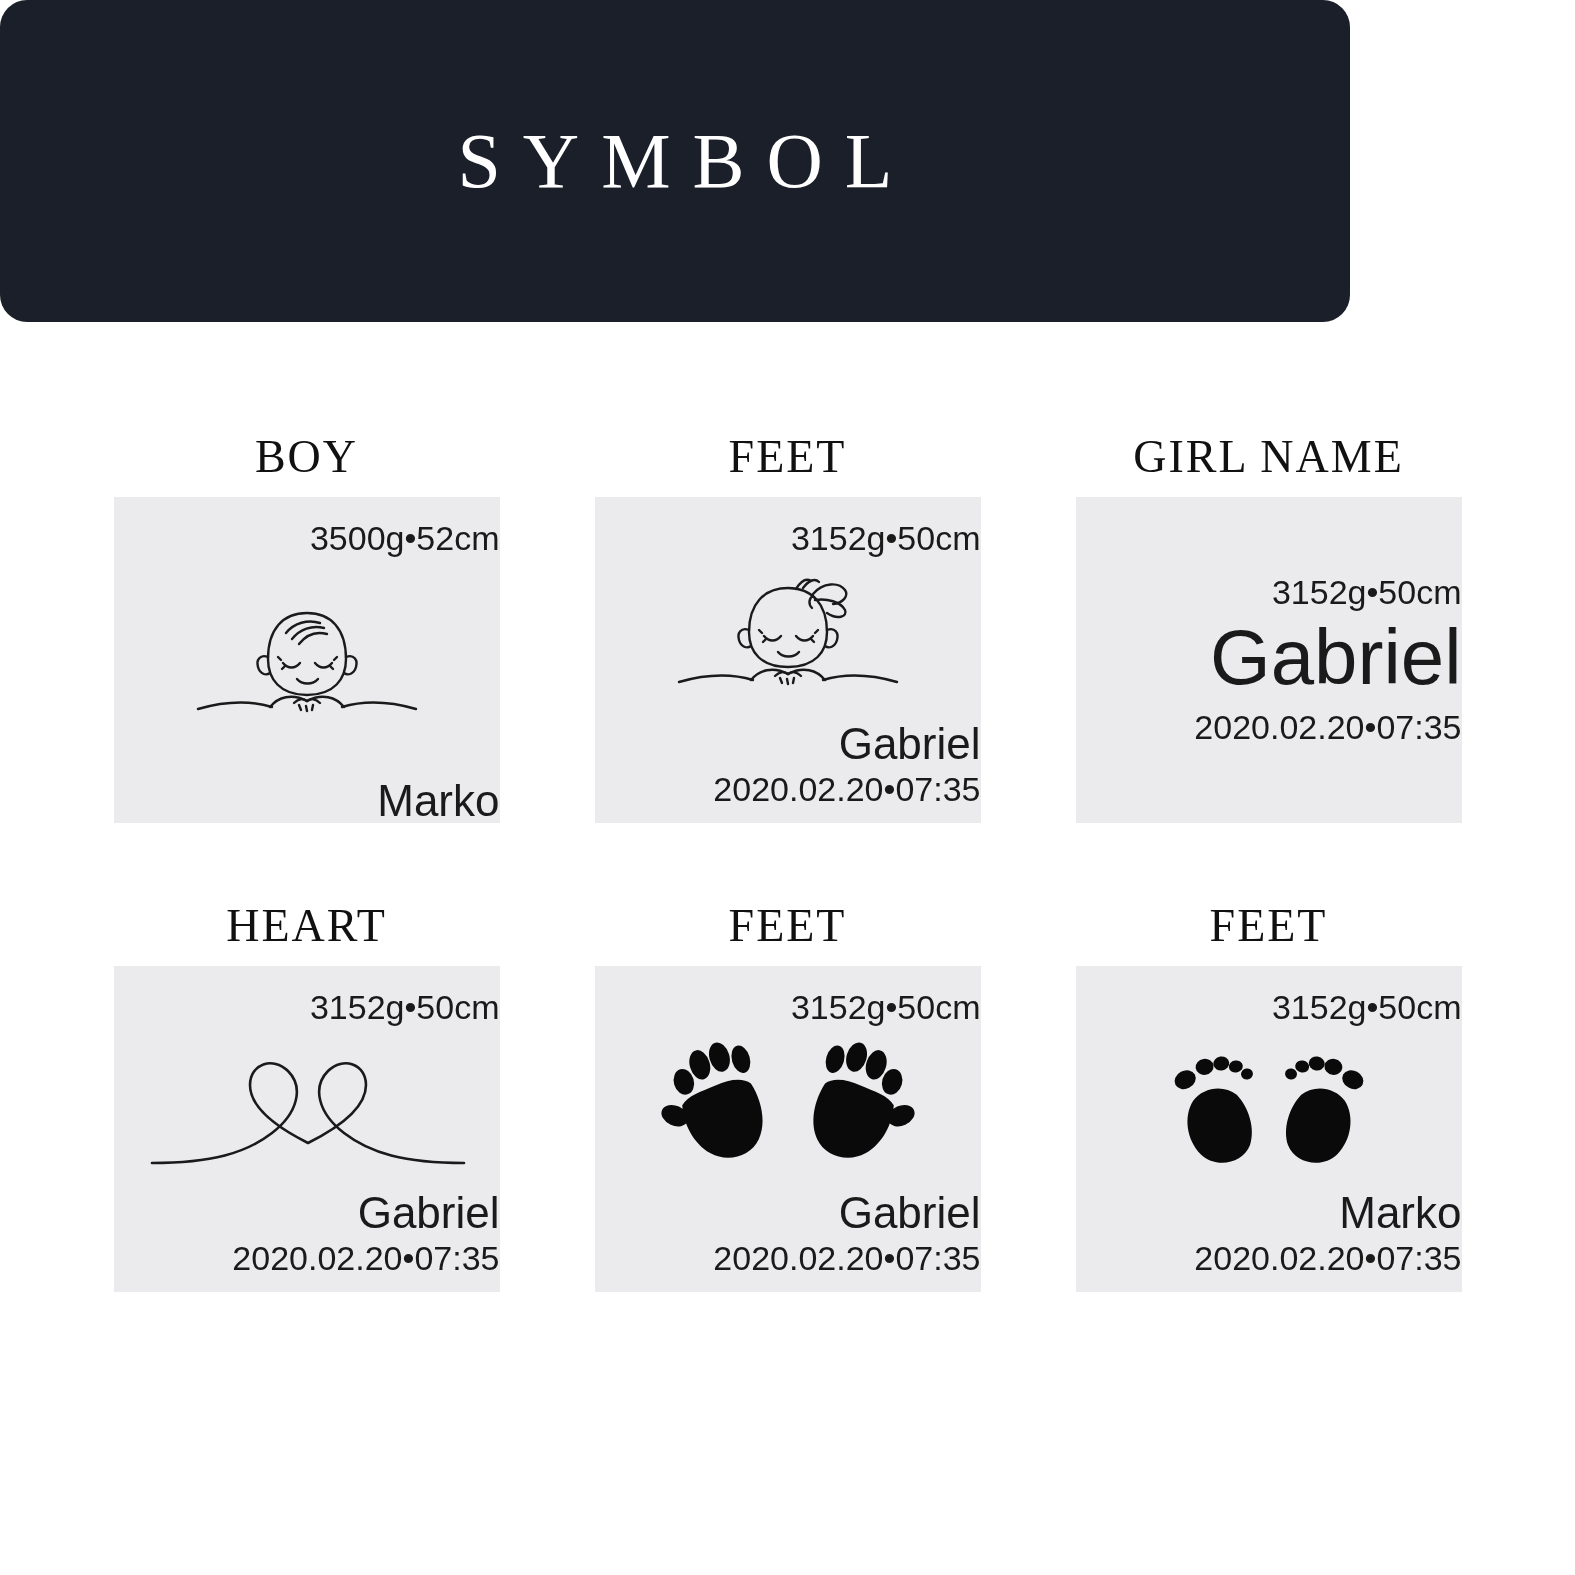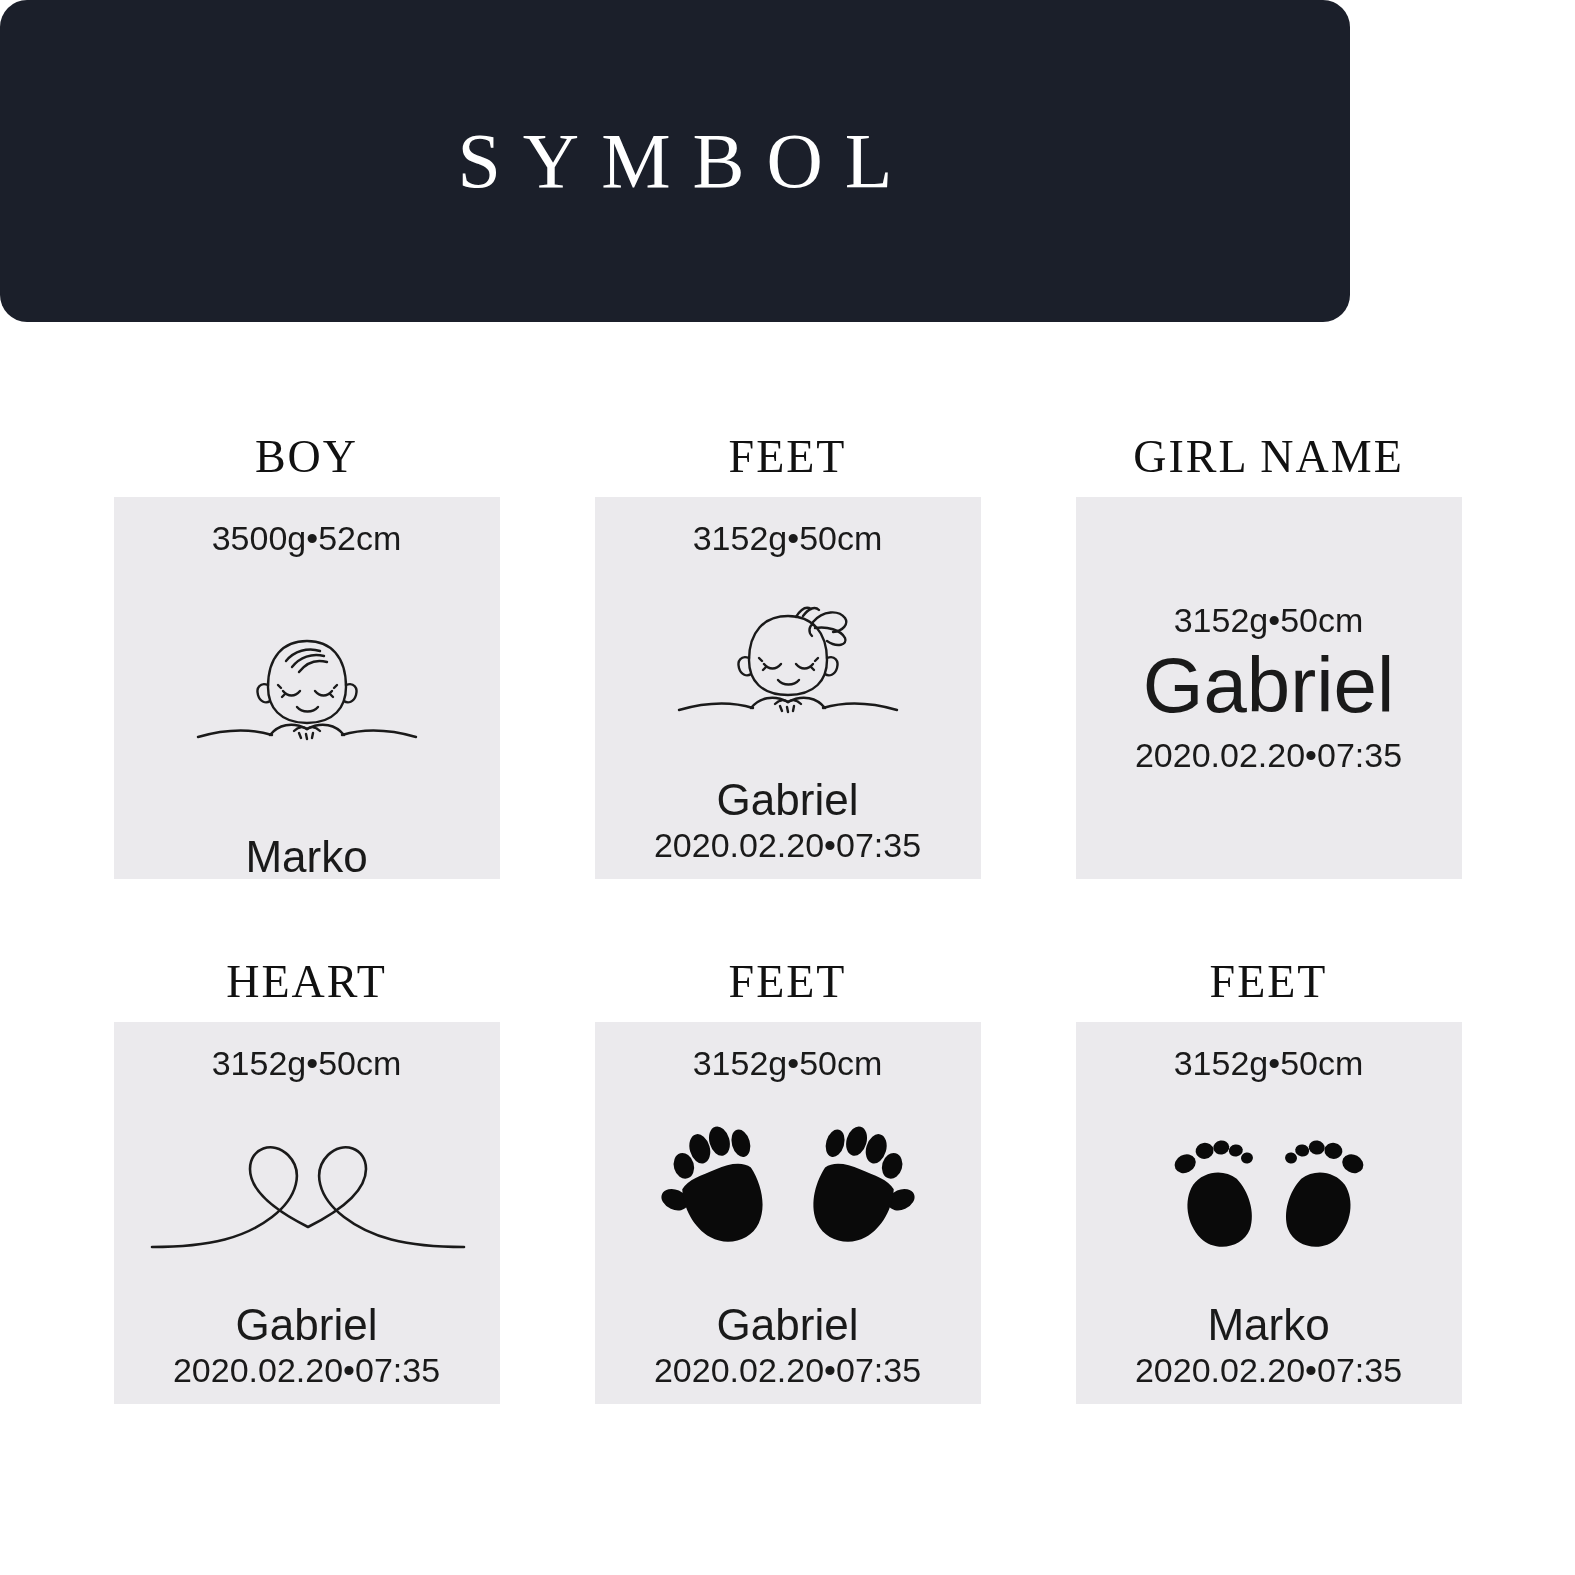--- a/index.html
+++ b/index.html
@@ -58,26 +58,26 @@
   .cell-title {
     font-family: "Liberation Serif", serif;
     font-size: 46px;
     color: #111111;
     letter-spacing: 2px;
     margin-bottom: 14px;
     white-space: nowrap;
   }
   .card {
     width: 386px;
-    height: 382px;
+    height: 326px;
     background: #ebeaed;
     position: relative;
     display: flex;
     flex-direction: column;
-    align-items: center;
+    align-items: flex-end;
   }
   .weight {
     font-size: 34px;
     color: #1a1a1a;
     letter-spacing: 0px;
     margin-top: 22px;
     white-space: nowrap;
   }
   .art {
     flex: 1;

